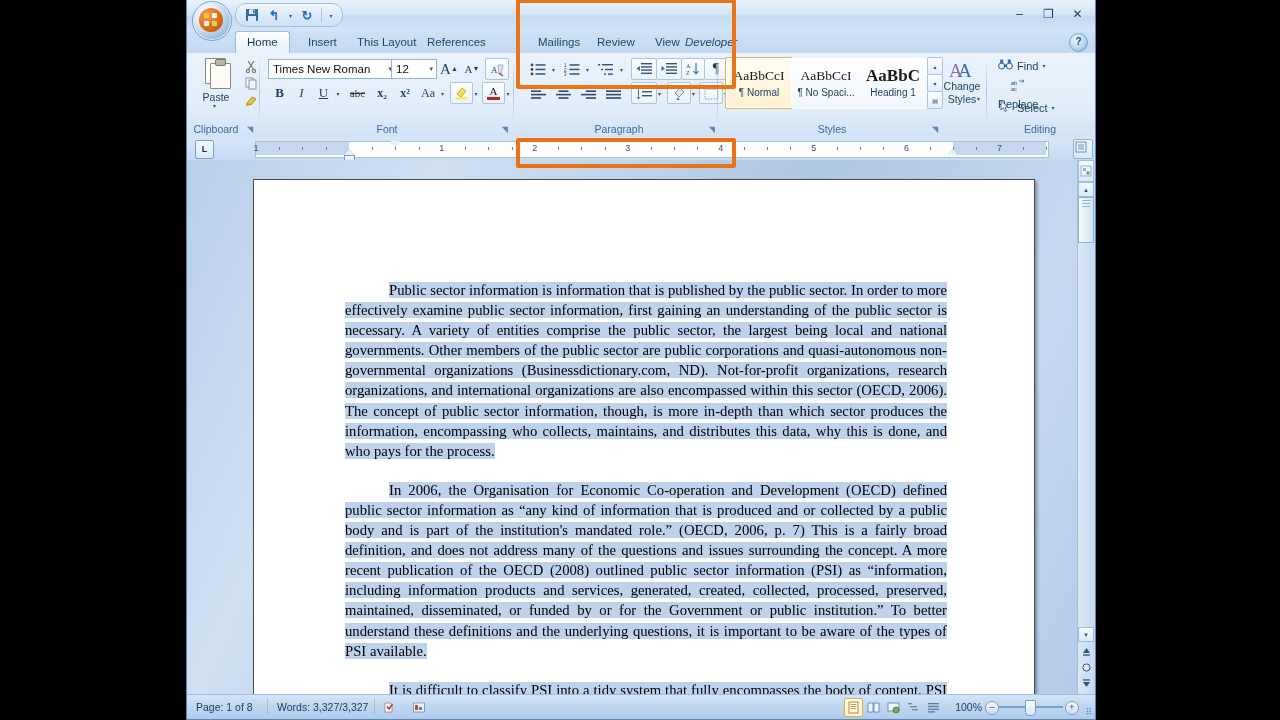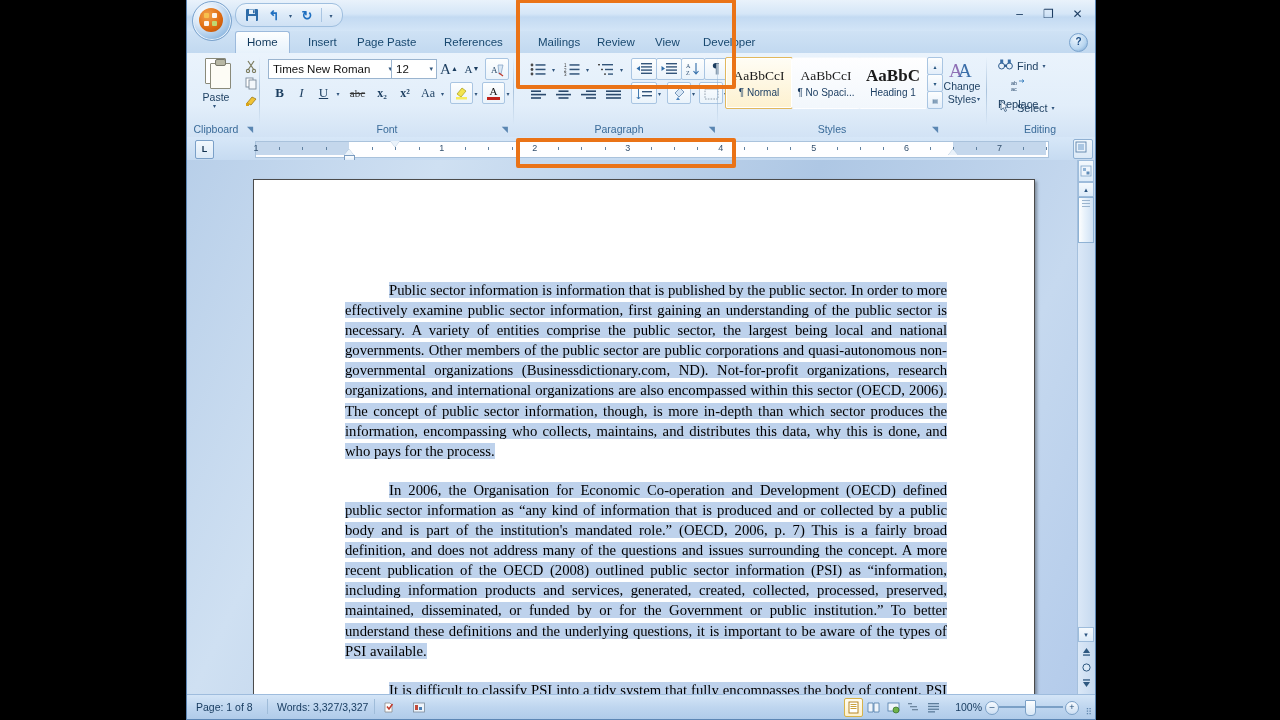--- a/index.html
+++ b/index.html
@@ -247,26 +247,26 @@
       <div class="wincontrols">
         <div class="wc">–</div>
         <div class="wc">❐</div>
         <div class="wc">✕</div>
       </div>
     </div>
 
     <div class="tabrow">
       <div class="tab active" style="left:48px;">Home</div>
       <div class="tab" style="left:110px;">Insert</div>
-      <div class="tab" style="left:159px;">Page Paste</div>
-      <div class="tab" style="left:246px;">References</div>
+      <div class="tab" style="left:159px;">This Layout</div>
+      <div class="tab" style="left:229px;">References</div>
       <div class="tab" style="left:340px;">Mailings</div>
       <div class="tab" style="left:399px;">Review</div>
       <div class="tab" style="left:457px;">View</div>
-      <div class="tab" style="left:505px;">Developer</div>
+      <div class="tab" style="left:487px;font-style:italic;">Developer</div>
       <div class="helpbtn">?</div>
     </div>
 
     <div class="ribbon">
 
       <div class="group" style="left:0;width:72px;">
         <div class="pasteicon">
           <div class="pasteclip"></div>
             <div class="pasteclip2"></div>
             <div class="pastetop"></div>

